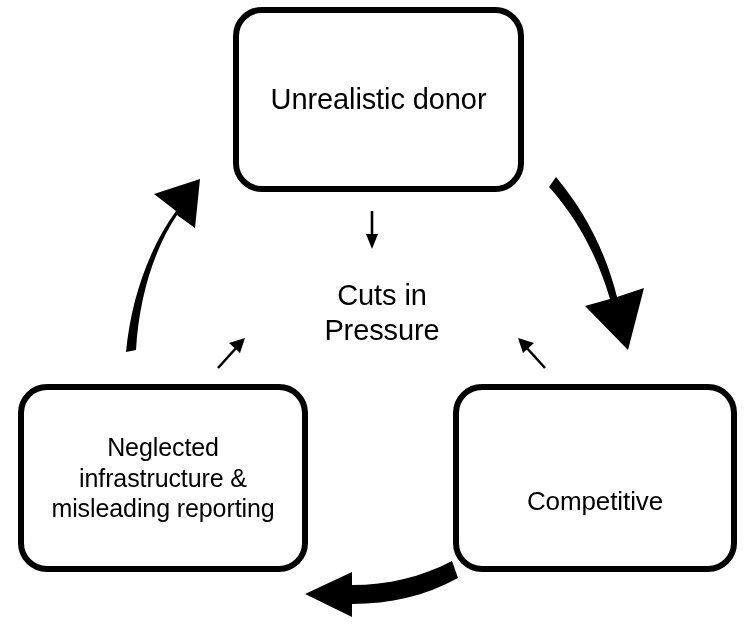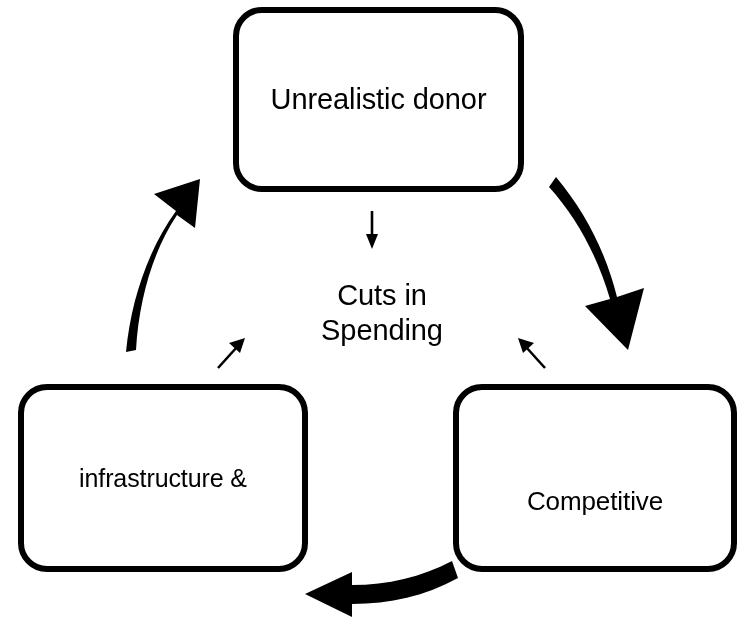--- a/index.html
+++ b/index.html
@@ -143,30 +143,32 @@
   </svg>
 
   <div class="node-label" id="label-top">
     <span>
       <span>Unrealistic donor</span>
     </span>
   </div>
 
   <div class="node-label" id="label-left">
     <span>
+      <span>Neglected</span>
       <span>infrastructure &amp;</span>
+      <span>misleading reporting</span>
     </span>
   </div>
 
   <div class="node-label" id="label-right">
     <span>
       <span>Competitive</span>
     </span>
   </div>
 
   <div class="node-label" id="label-center">
     <span>
       <span>Cuts in</span>
-      <span>Spending</span>
+      <span>Pressure</span>
     </span>
   </div>
 
 </div>
 
 </body></html>

